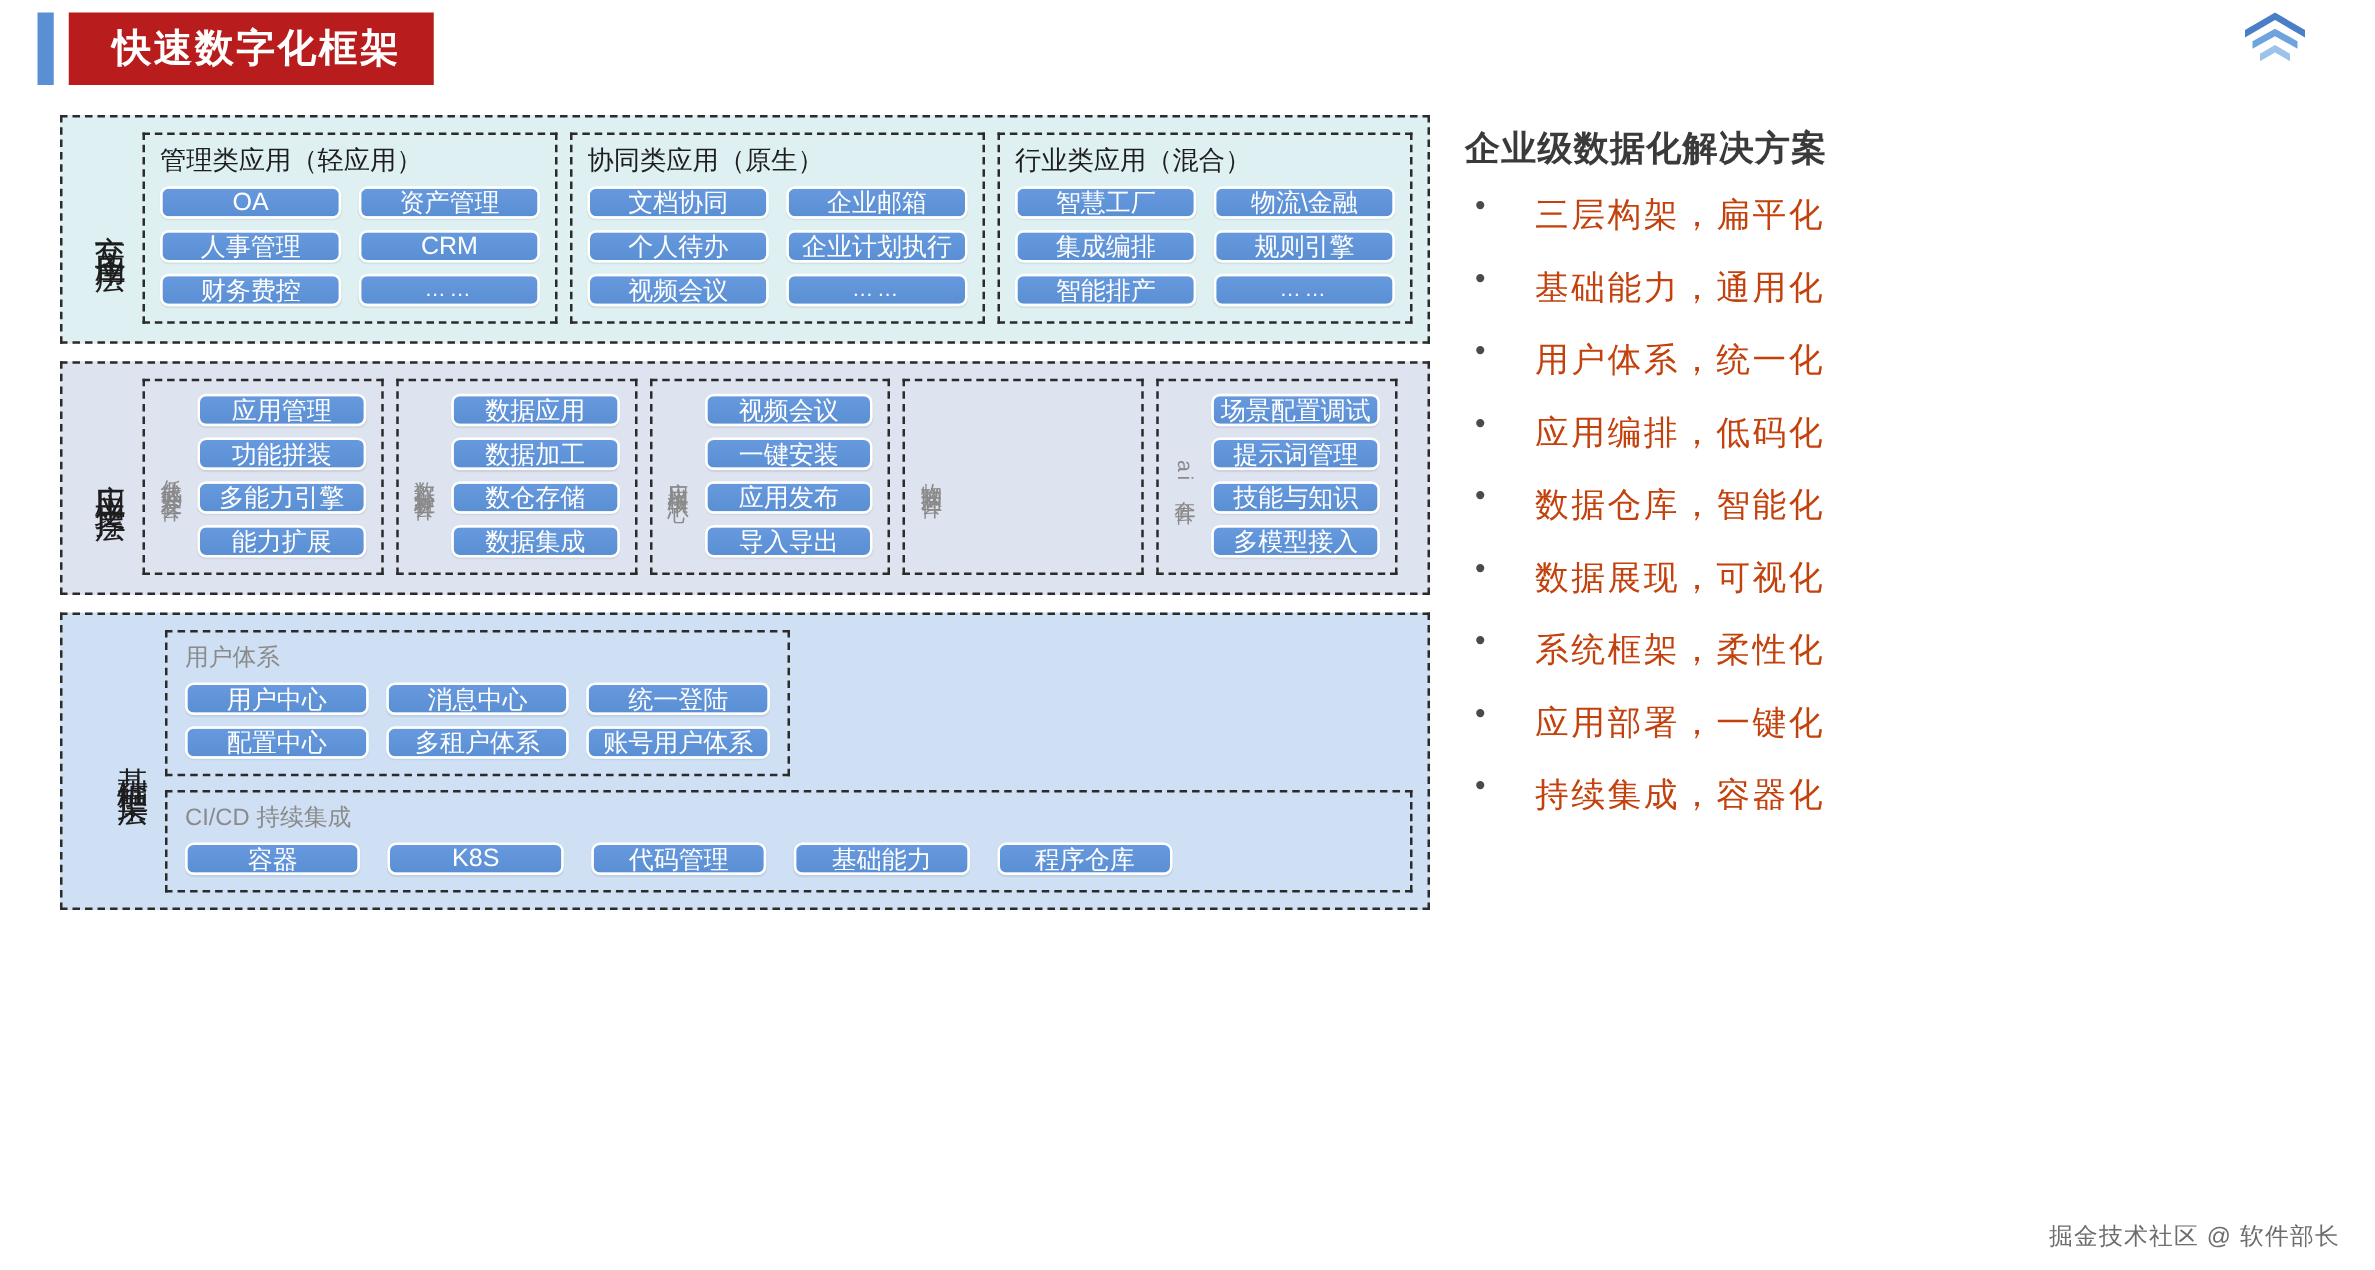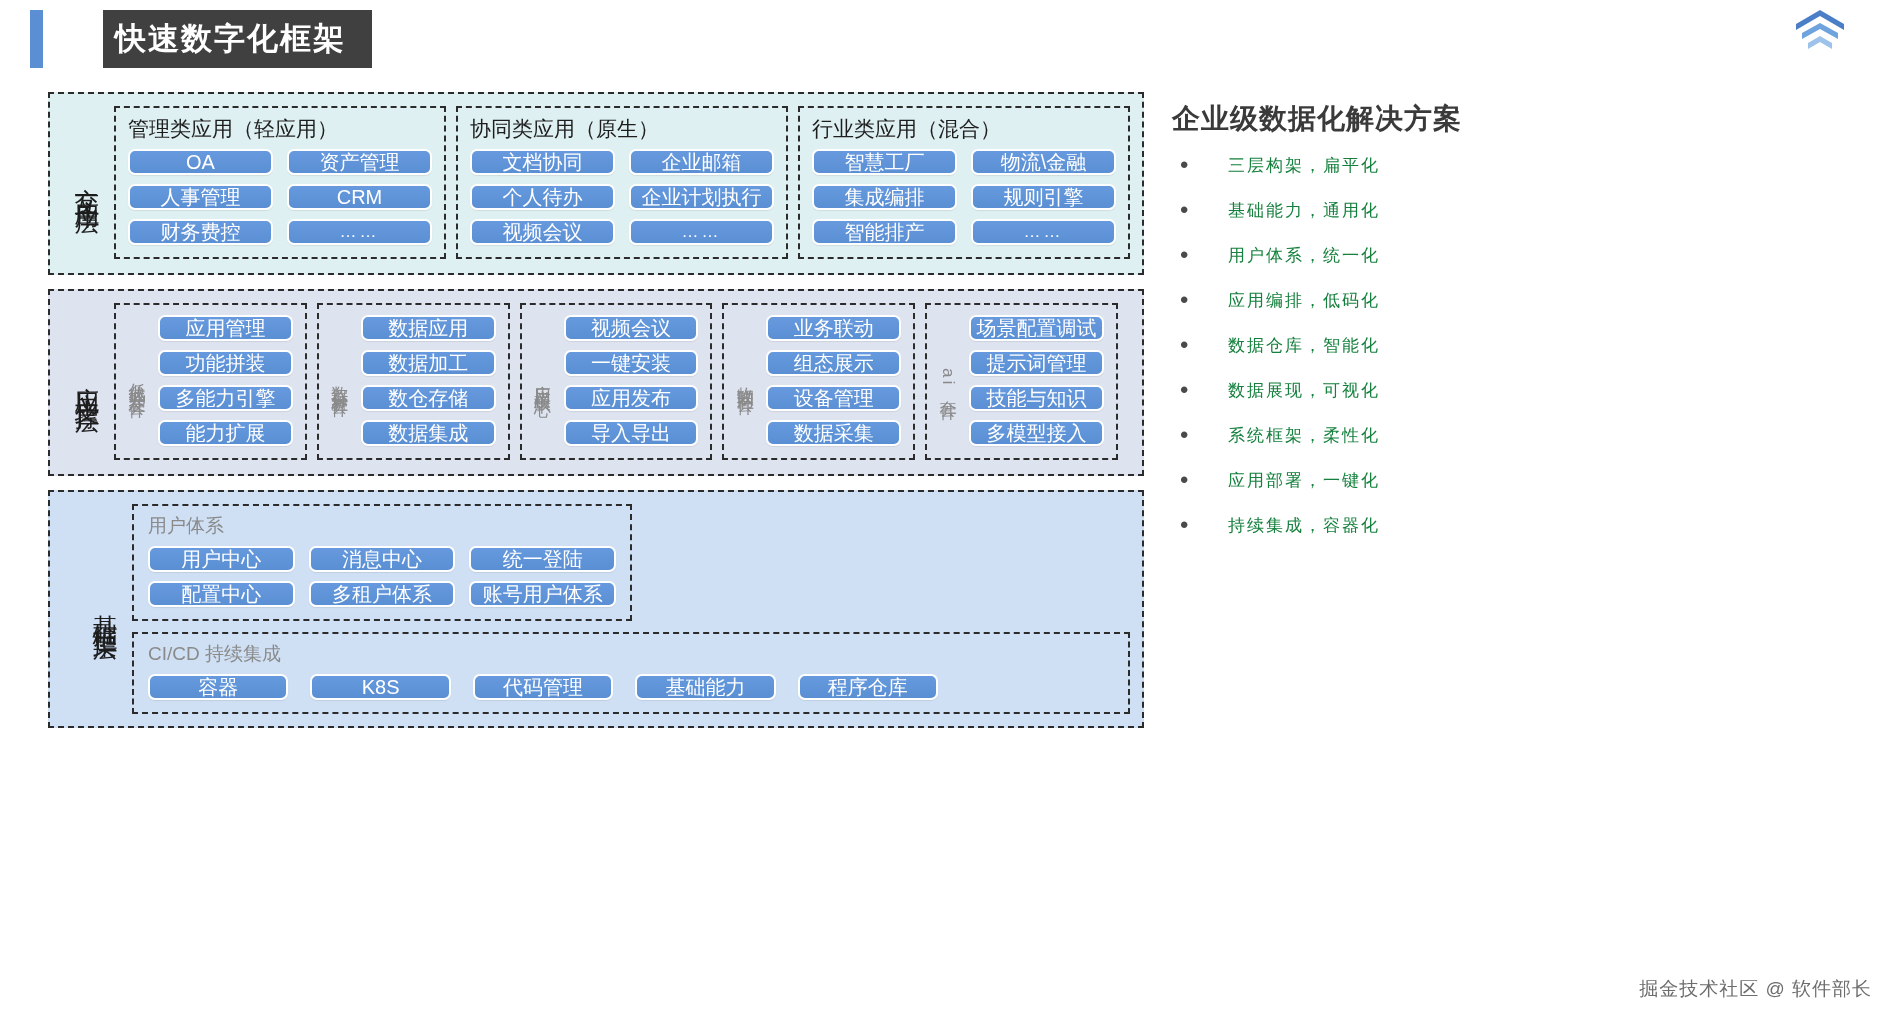--- a/index.html
+++ b/index.html
@@ -24,29 +24,28 @@
     display: flex;
     align-items: stretch;
     height: 58px;
   }
   #title-accent {
     width: 13px;
     background: #5b8fd4;
     margin-right: 12px;
   }
   #title-box {
-    background: #404040;
+    background: #b91c1c;
     color: #ffffff;
     font-size: 31px;
     font-weight: bold;
     letter-spacing: 2px;
     display: flex;
     align-items: center;
-    padding: 0 26px 0 12px;
-    margin-left: 48px;
+    padding: 0 26px 0 35px;
   }
 
   
   #logo {
     position: absolute;
     right: 52px;
     top: 8px;
     width: 56px;
     height: 52px;
   }
@@ -195,22 +194,22 @@
   #right-title {
     font-size: 28px;
     font-weight: bold;
     color: #3a3a3a;
     margin-bottom: 16px;
     letter-spacing: 1px;
   }
   #right-list { list-style: none; margin: 0; padding: 0; }
   #right-list li {
     position: relative;
-    font-size: 17px;
-    color: #15803d;
+    font-size: 27px;
+    color: #c2410c;
     padding-left: 56px;
     margin-bottom: 22px;
     letter-spacing: 2px;
   }
   #right-list li::before {
     content: "\2022";
     position: absolute;
     left: 8px;
     top: -3px;
     font-size: 24px;
@@ -315,26 +314,20 @@
         <div class="col-chips">
           <div class="chip">视频会议</div>
           <div class="chip">一键安装</div>
           <div class="chip">应用发布</div>
           <div class="chip">导入导出</div>
         </div>
       </div>
 
       <div class="group-2">
         <div class="group-2-name">物联网套件</div>
-        <div class="col-chips">
-          <div class="chip">业务联动</div>
-          <div class="chip">组态展示</div>
-          <div class="chip">设备管理</div>
-          <div class="chip">数据采集</div>
-        </div>
       </div>
 
       <div class="group-2">
         <div class="group-2-name latin">ai套件</div>
         <div class="col-chips">
           <div class="chip">场景配置调试</div>
           <div class="chip">提示词管理</div>
           <div class="chip">技能与知识</div>
           <div class="chip">多模型接入</div>
         </div>

